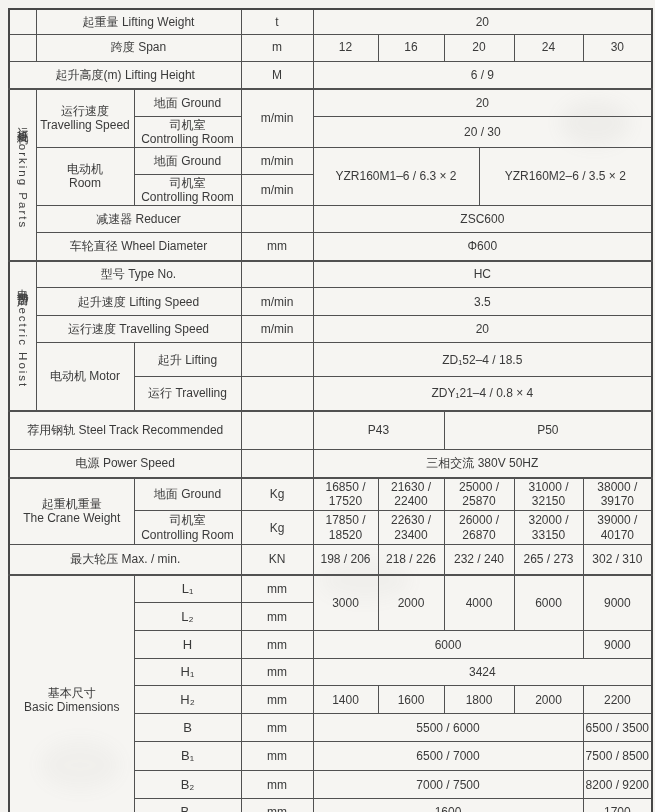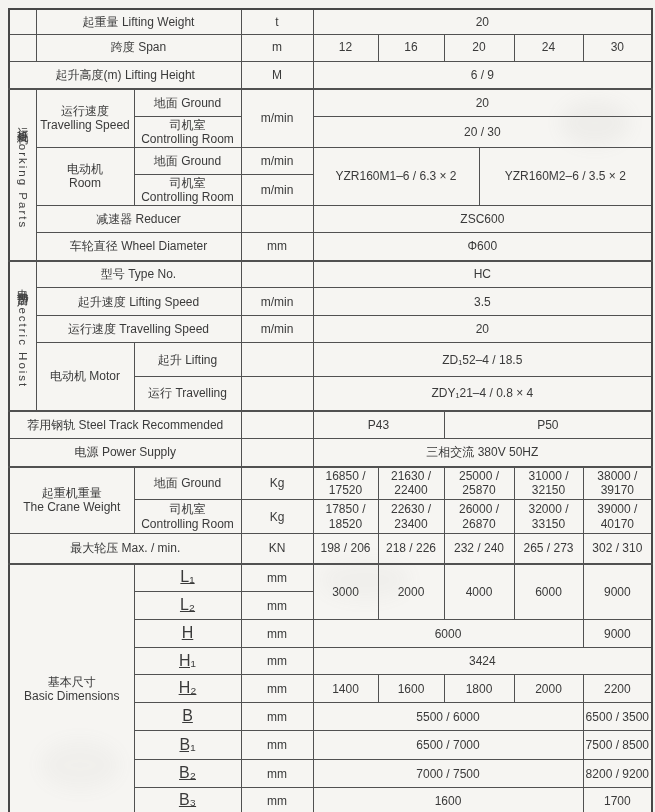--- a/index.html
+++ b/index.html
@@ -34,21 +34,21 @@
   td.strip{padding:0;}
   .vert{
     writing-mode:vertical-rl;
     text-orientation:mixed;
     display:inline-block;
     line-height:1.05;
     letter-spacing:2px;
     font-size:11.5px;
     color:#3f3f3f;
   }
-  .dim-sub{font-size:16px;text-decoration:underline;}
+  .dim-sub{font-size:13px;}
   .artifact{
     position:absolute;
     background:#8a8a86;
     border-radius:50%;
     filter:blur(9px);
     pointer-events:none;
   }
   .a1{left:560px;top:100px;width:70px;height:46px;opacity:.07;}
   .a2{left:320px;top:560px;width:90px;height:40px;opacity:.05;}
   .a3{left:40px;top:740px;width:80px;height:50px;opacity:.05;}
@@ -170,29 +170,29 @@
     <td></td>
     <td colspan="10">ZD₁52–4 / 18.5</td>
   </tr>
 
   <tr style="height:34px">
     <td>运行 Travelling</td>
     <td></td>
     <td colspan="10">ZDY₁21–4 / 0.8 × 4</td>
   </tr>
 
-  <tr class="thick" style="height:28px">
+  <tr class="thick" style="height:39px">
     <td colspan="3">荐用钢轨 Steel Track Recommended</td>
     <td></td>
     <td colspan="4">P43</td>
     <td colspan="6">P50</td>
   </tr>
 
   <tr style="height:28px">
-    <td colspan="3">电源 Power Supply</td>
+    <td colspan="3">电源 Power Speed</td>
     <td></td>
     <td colspan="10">三相交流 380V  50HZ</td>
   </tr>
 
   <tr class="thick" style="height:33px">
     <td colspan="2" rowspan="2">起重机重量
 The Crane Weight</td>
     <td>地面 Ground</td>
     <td>Kg</td>
     <td colspan="2">16850 /

